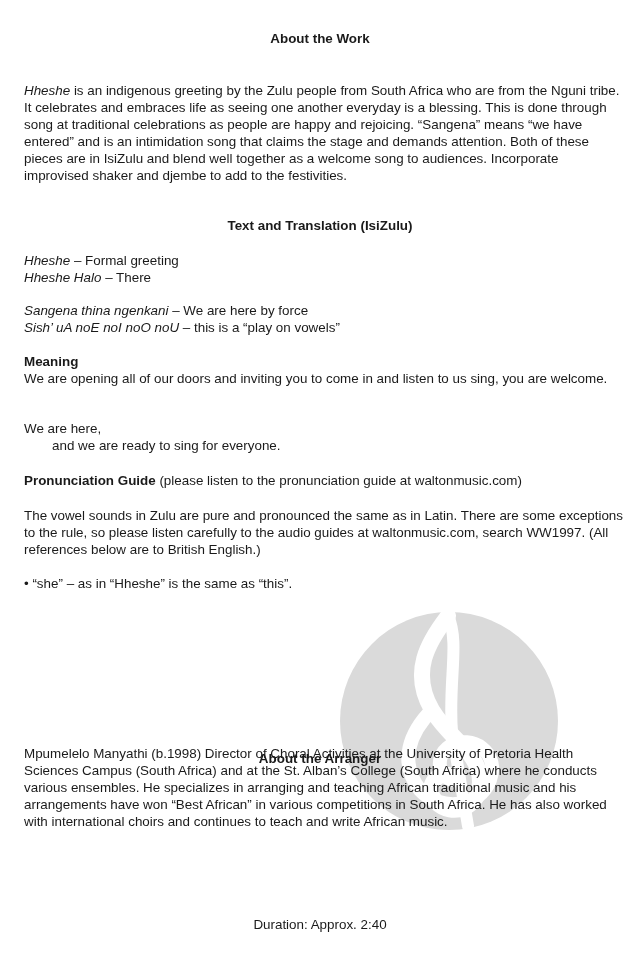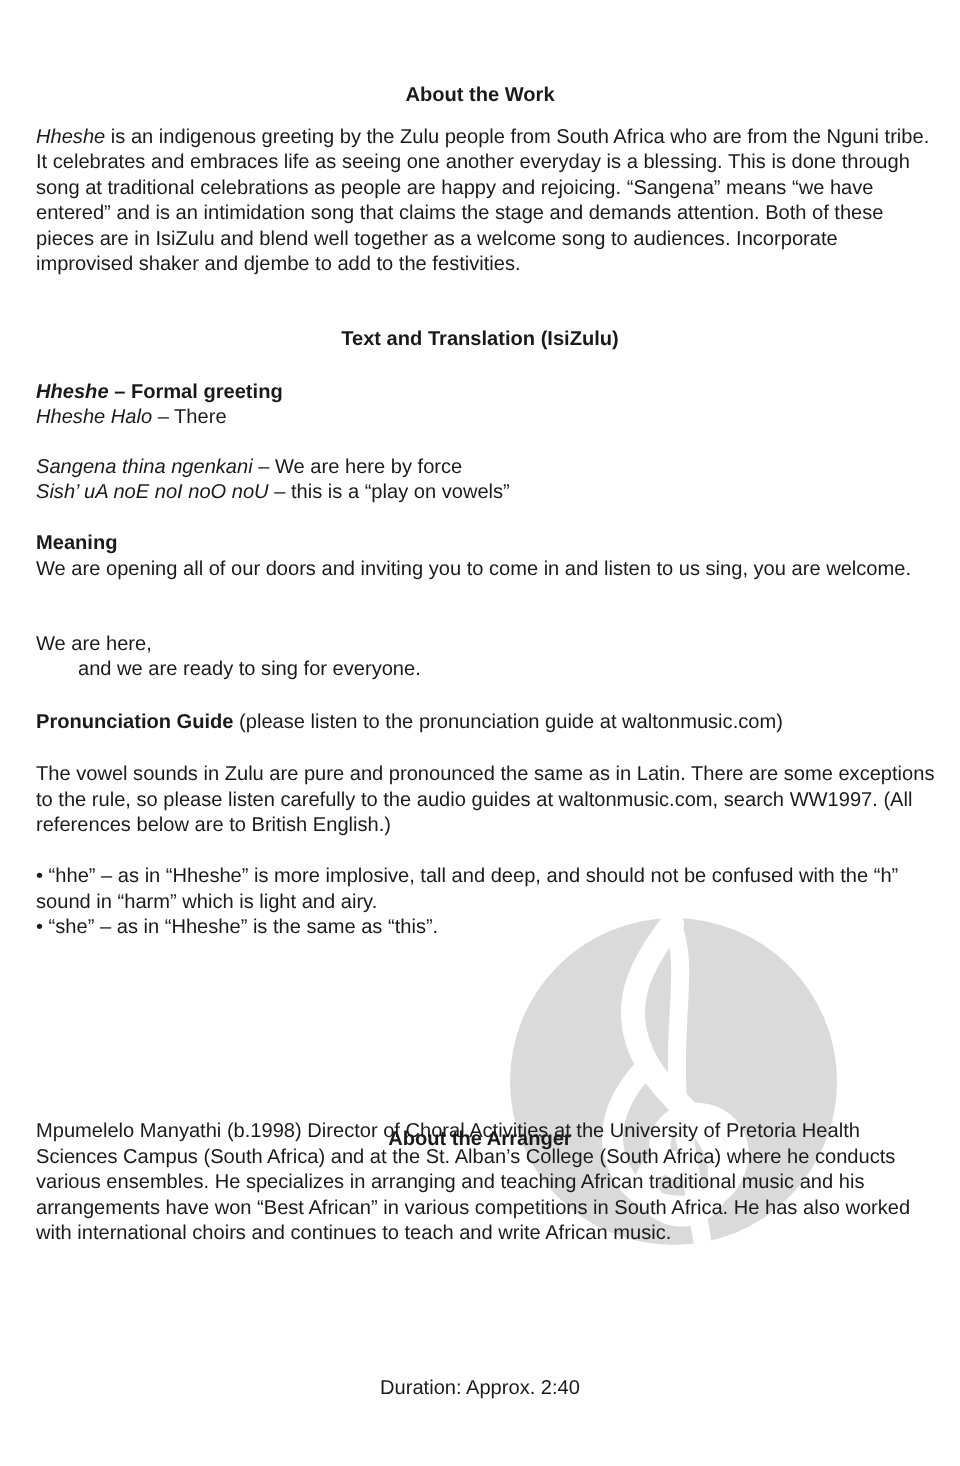--- a/index.html
+++ b/index.html
@@ -26,27 +26,27 @@
 <div class="watermark">
   <svg width="218" height="218" viewBox="0 0 218 218">
     <path d="M108 4 C 88 30, 70 60, 92 98 C 110 128, 140 140, 140 170 C 140 196, 112 206, 96 190 C 84 176, 96 158, 112 164" fill="none" stroke="#ffffff" stroke-width="16" stroke-linecap="round"></path>
     <path d="M92 98 C 70 120, 58 150, 80 178 C 100 200, 140 196, 150 168 C 160 140, 132 122, 110 134 C 92 146, 100 170, 118 168" fill="none" stroke="#ffffff" stroke-width="14" stroke-linecap="round"></path>
     <path d="M108 4 C 120 30, 108 70, 112 120 L 128 214" fill="none" stroke="#ffffff" stroke-width="12" stroke-linecap="round"></path>
   </svg>
 </div>
 
 <div class="page">
 
-  <div class="h" style="top:54px;">About the Work</div>
+  <div class="h" style="top:30px;">About the Work</div>
   <div class="p" style="top:82px;">
     <i>Hheshe</i><span> is an indigenous greeting by the Zulu people from South Africa who are from the Nguni tribe. It celebrates and embraces life as seeing one another everyday is a blessing. This is done through song at traditional celebrations as people are happy and rejoicing. “Sangena” means “we have entered” and is an intimidation song that claims the stage and demands attention. Both of these pieces are in IsiZulu and blend well together as a welcome song to audiences. Incorporate improvised shaker and djembe to add to the festivities.</span>
   </div>
 
   <div class="h" style="top:217px;">Text and Translation (IsiZulu)</div>
-  <div class="p" style="top:252px;font-weight:bold;">
+  <div class="p" style="top:252px;">
     <i>Hheshe</i><span> – Formal greeting</span>
   </div>
   <div class="p" style="top:269px;">
     <i>Hheshe Halo</i><span> – There</span>
   </div>
   <div class="p" style="top:302px;">
     <i>Sangena thina ngenkani</i><span> – We are here by force</span>
   </div>
   <div class="p" style="top:319px;">
     <i>Sish’ uA noE noI noO noU</i><span> – this is a “play on vowels”</span>
@@ -56,21 +56,20 @@
   <div class="p" style="top:370px;">We are opening all of our doors and inviting you to come in and listen to us sing, you are welcome.</div>
   <div class="p" style="top:420px;">We are here,</div>
   <div class="p" style="top:437px;margin-left:28px;">and we are ready to sing for everyone.</div>
 
   <div class="p" style="top:472px;">
     <span class="b">Pronunciation Guide</span><span> (please listen to the pronunciation guide at waltonmusic.com)</span>
   </div>
   <div class="p" style="top:507px;">The vowel sounds in Zulu are pure and pronounced the same as in Latin. There are some exceptions to the rule, so please listen carefully to the audio guides at waltonmusic.com, search WW1997. (All references below are to British English.)</div>
 
   <div class="p" style="top:575px;">
-    <span class="bullet-line">•  “hhe” –  as in “Hheshe” is more implosive, tall and deep, and should not be confused with the “h” sound in  “harm” which is light and airy.</span>
     <span class="bullet-line">•  “she” – as in “Hheshe” is the same as “this”.</span>
   </div>
 
   <div class="h" style="top:750px;">About the Arranger</div>
   <div class="p" style="top:745px;">Mpumelelo Manyathi (b.1998) Director of Choral Activities at the University of Pretoria Health Sciences Campus (South Africa) and at the St. Alban’s College (South Africa) where he conducts various ensembles. He specializes in arranging and teaching African traditional music and his arrangements have won “Best African”  in various competitions in South Africa. He has also worked with international choirs and continues to teach and write African music.</div>
 
   <div class="h" style="top:916px;font-weight:normal;">Duration: Approx. 2:40</div>
 </div>
 
 </body></html>

